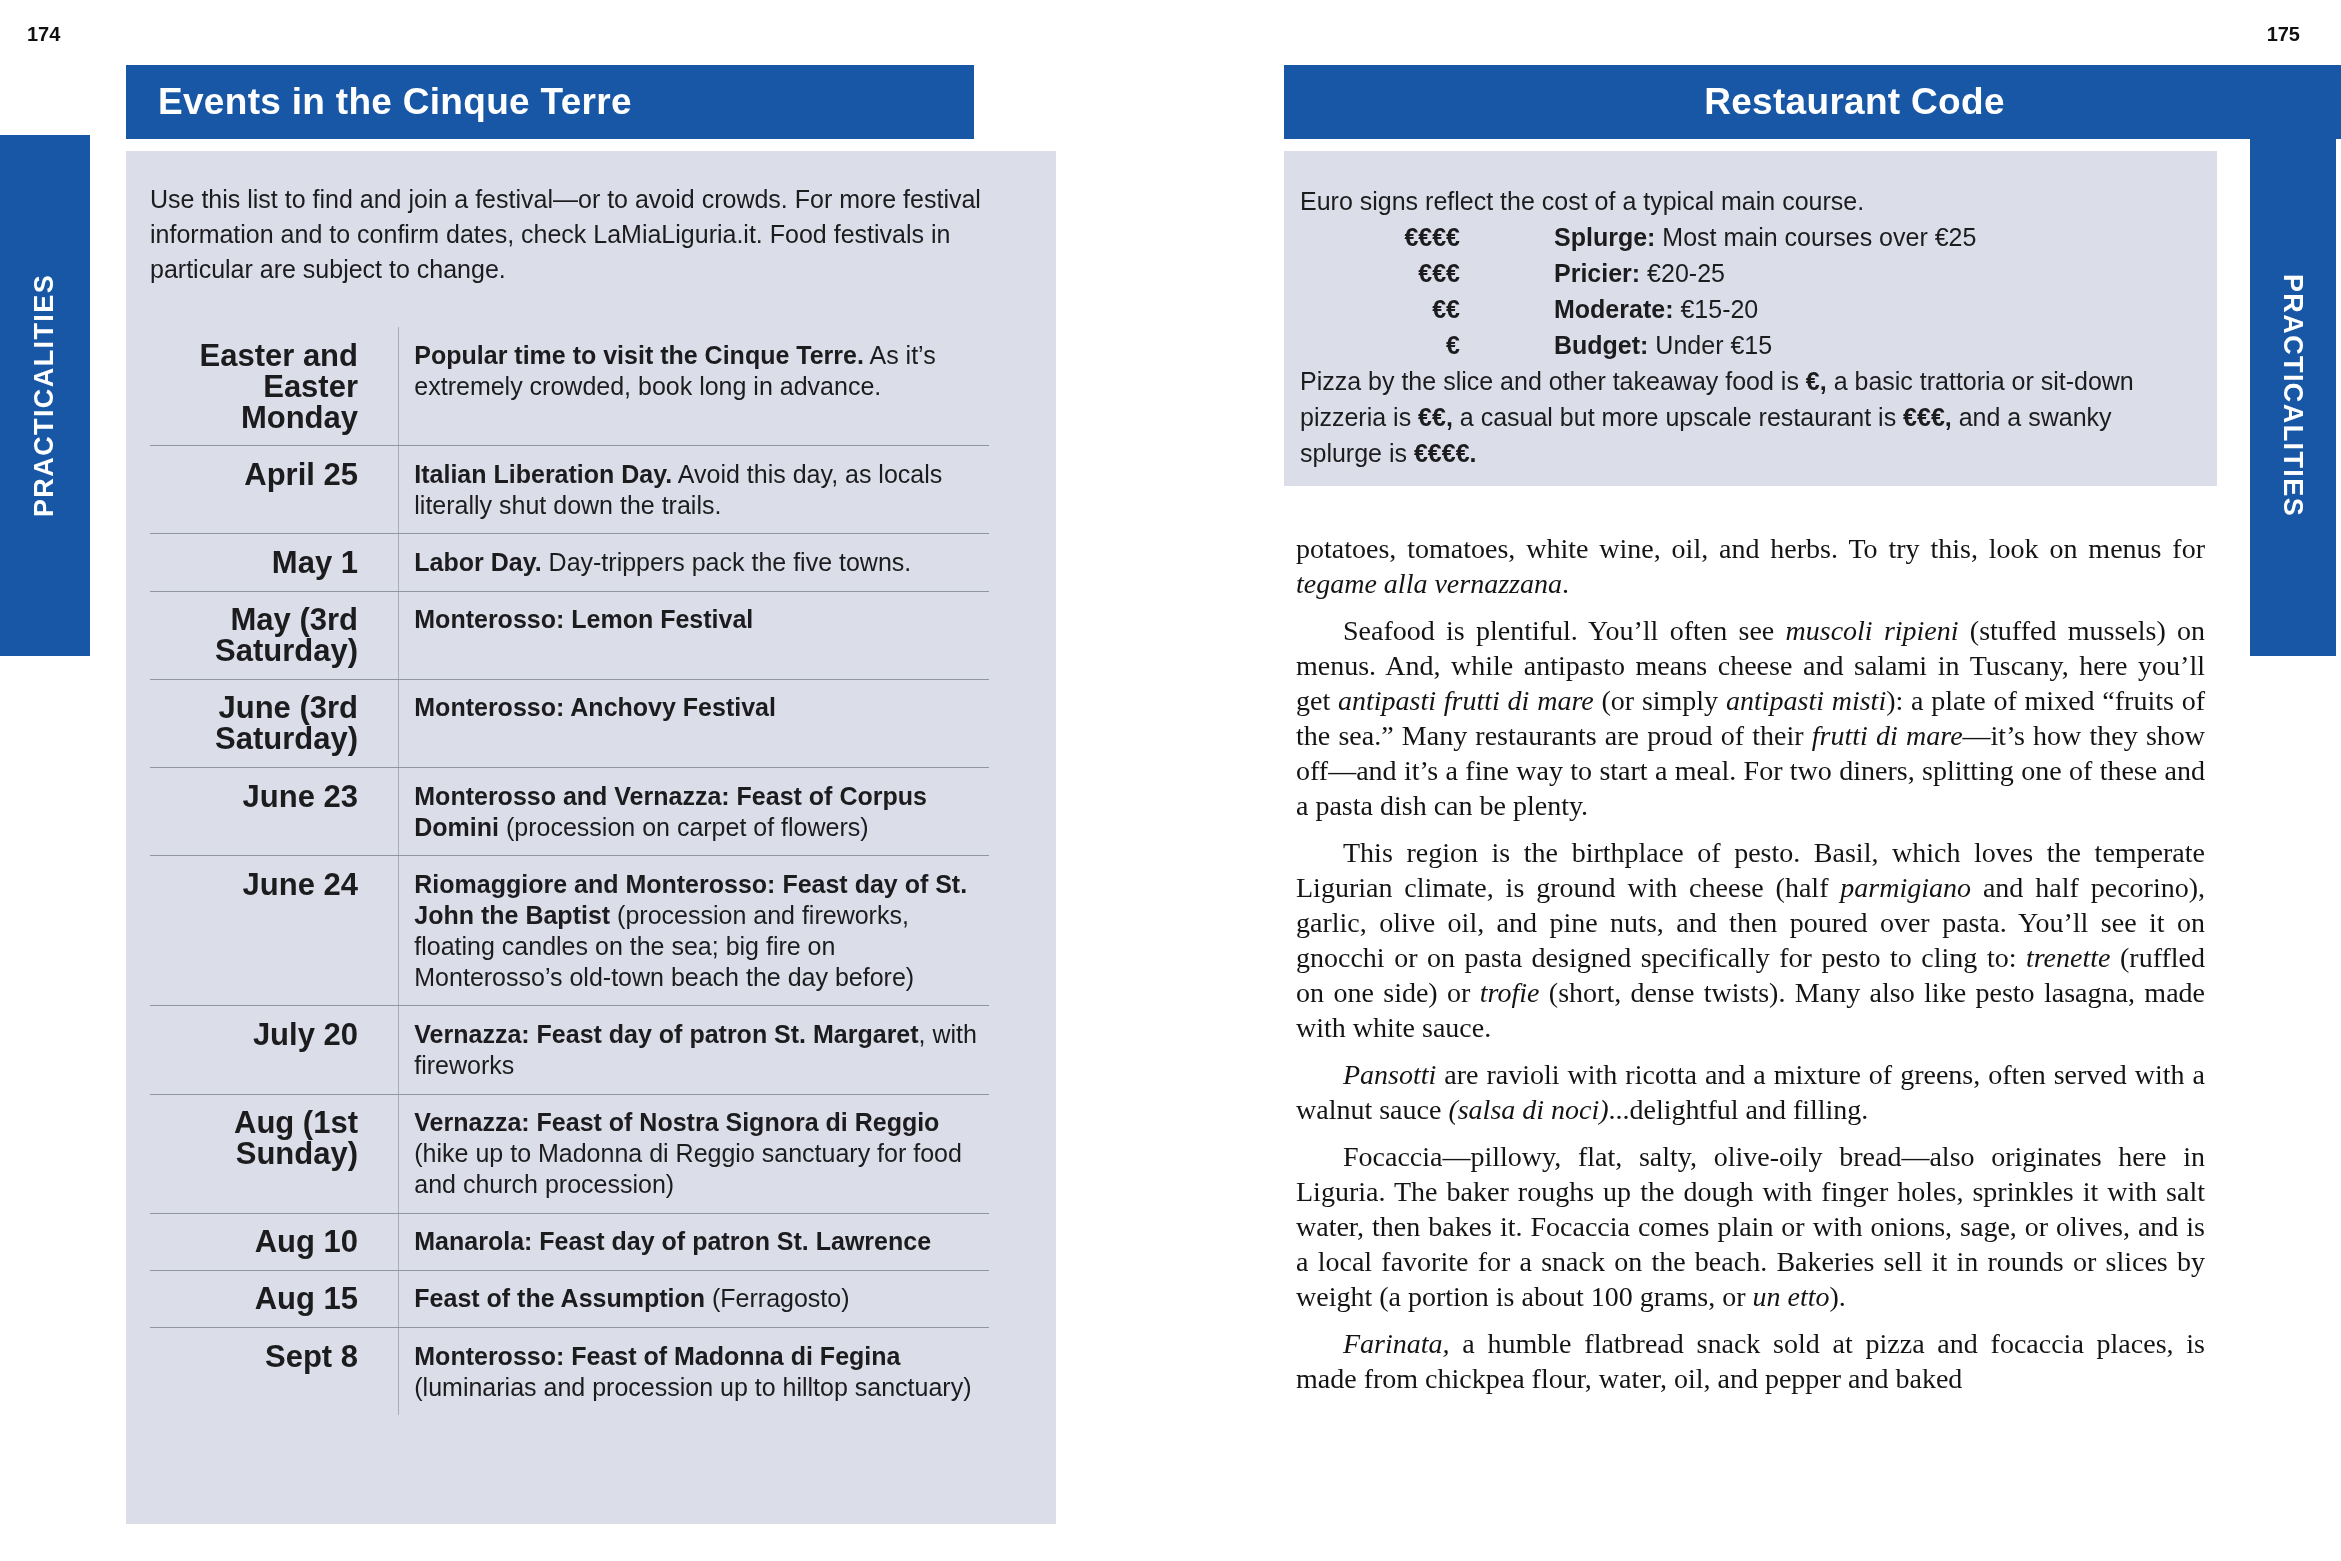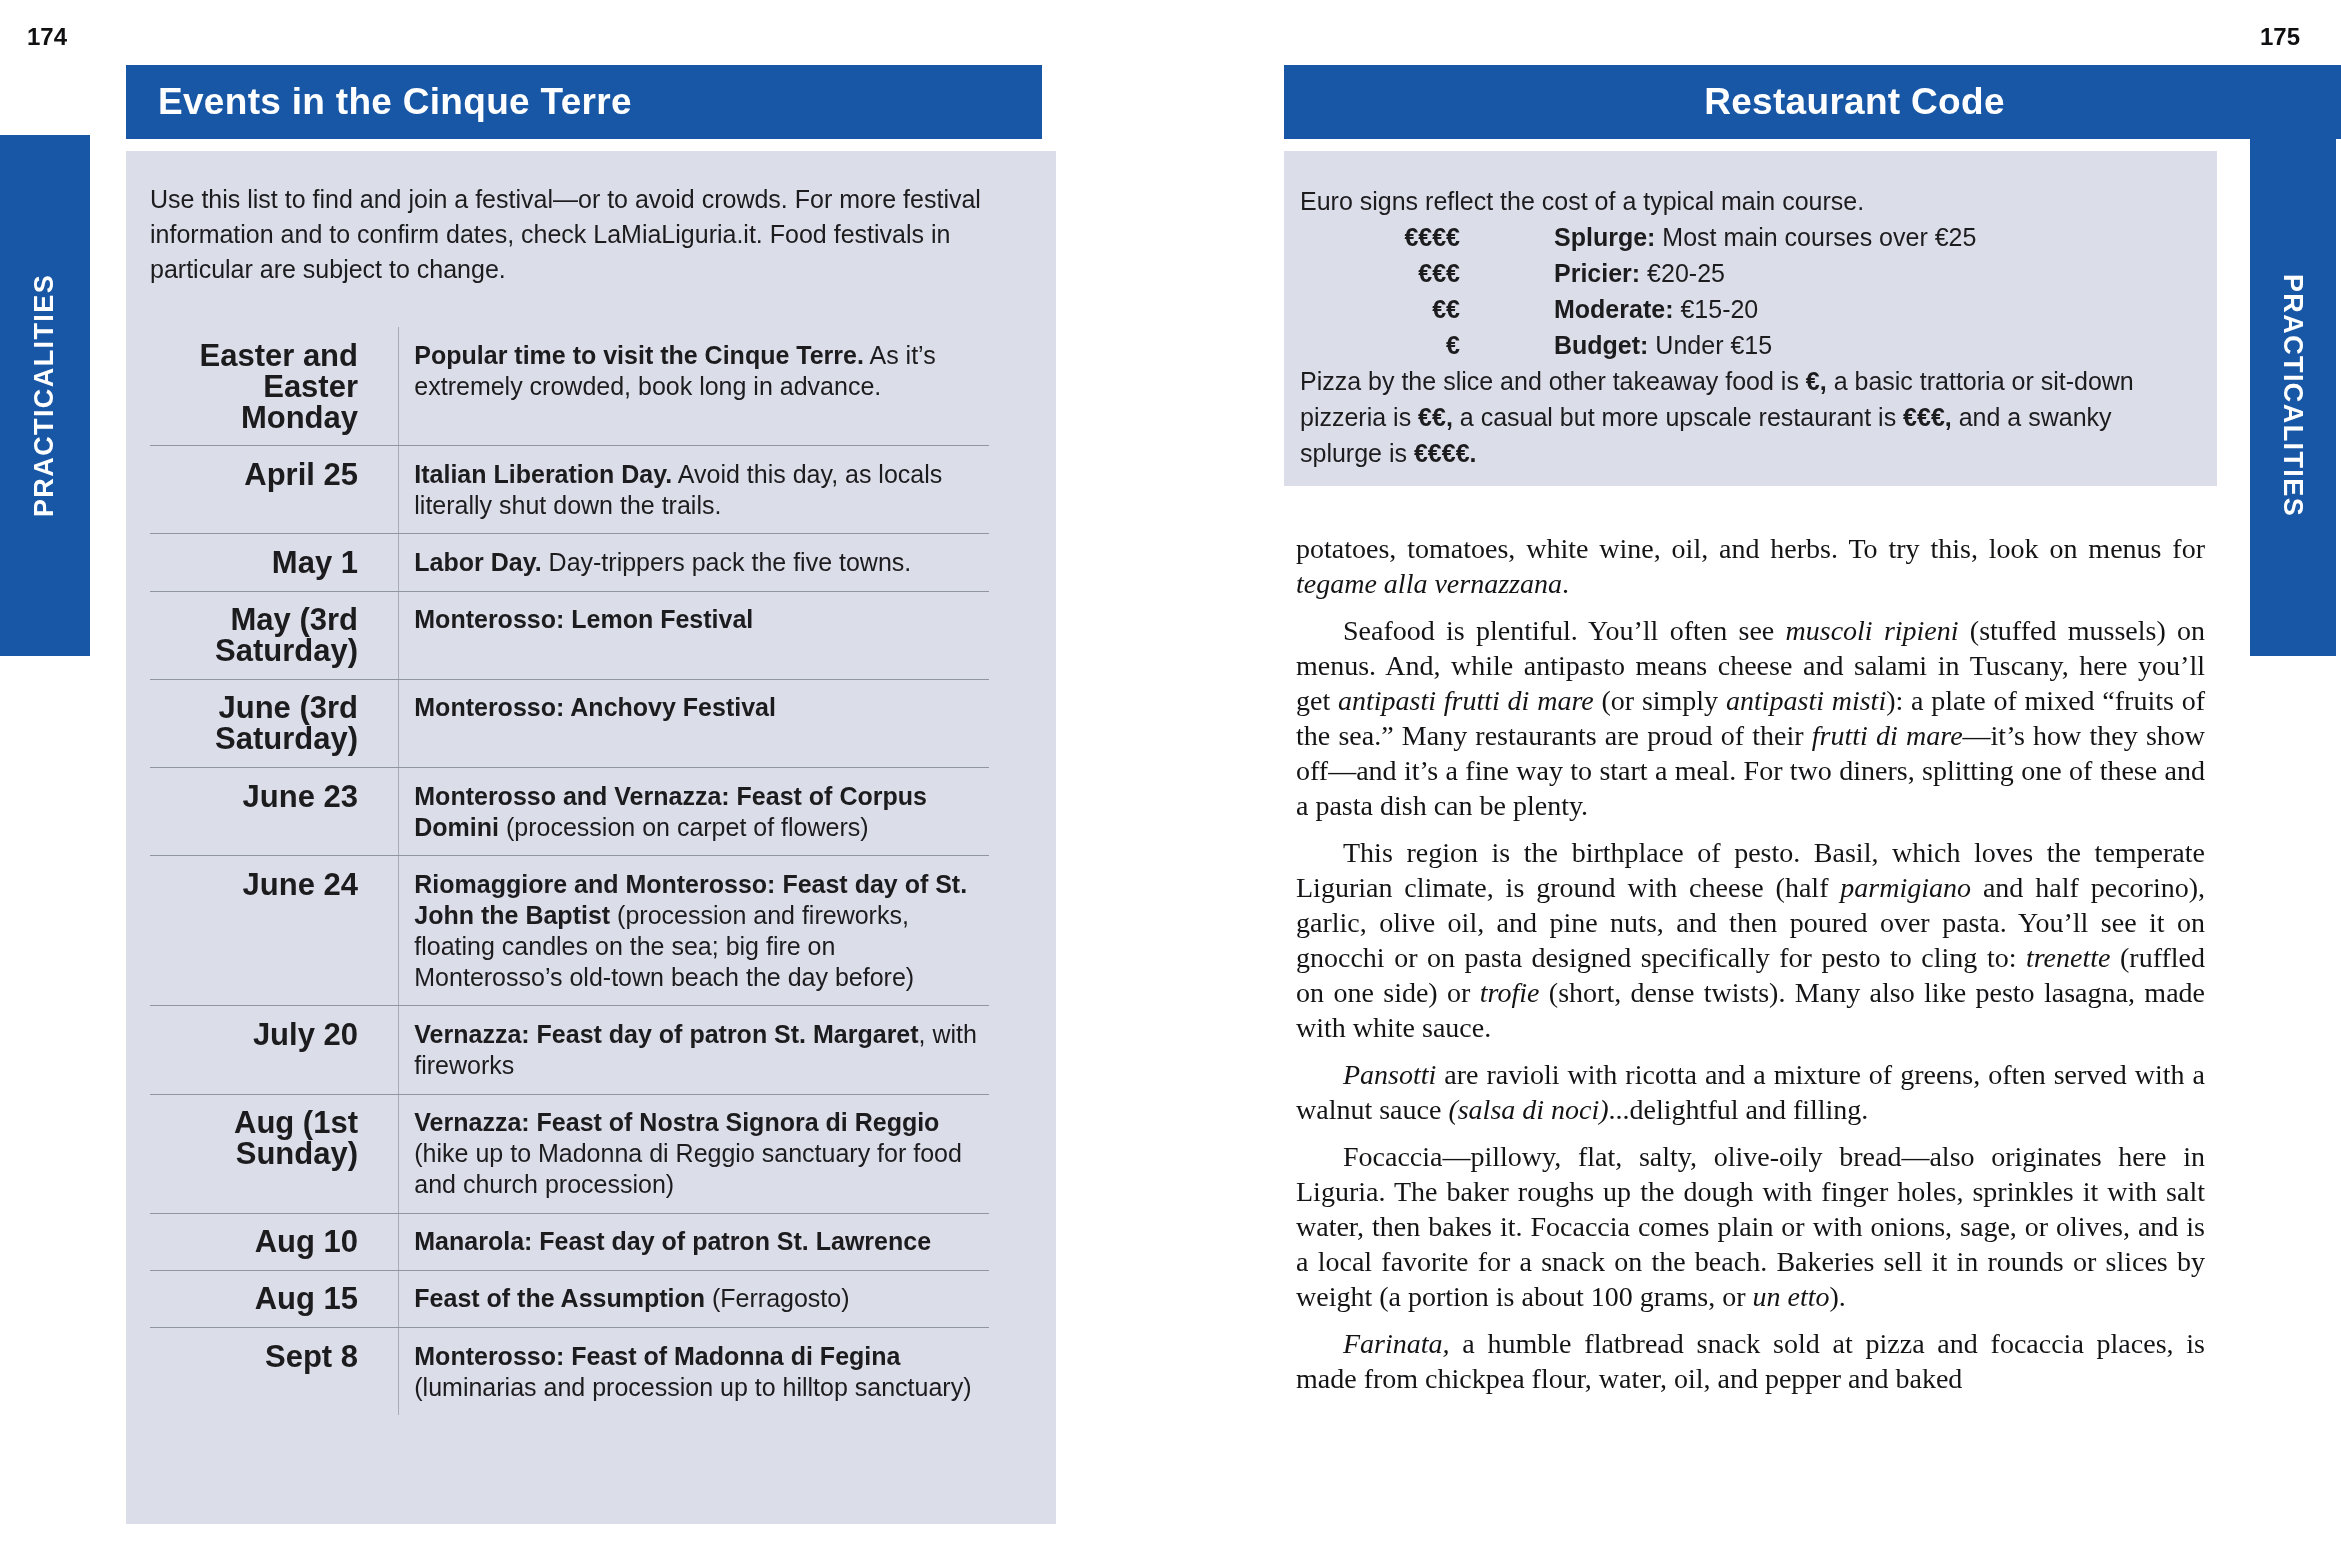--- a/index.html
+++ b/index.html
@@ -1,36 +1,36 @@
 <!DOCTYPE html>
 <html style="--blue: #1757a6; --lav: #dbdde9; --div: #8f95a1; --rule: #a8acba; --ink: #1c1c1e;font-size:14.4px"><head>
 <meta charset="utf-8">
 <style>
   html,body{margin:0;padding:0;background:#ffffff;}
   .canvas{
     position:relative;width:2342px;height:1561px;overflow:hidden;background:#fff;
     font-family:"Liberation Sans",sans-serif;color:var(--ink,#1c1c1e);
   }
   
-  .pagenum{position:absolute;top:23.4px;font-size:24px;font-weight:700;color:#101012;}
+  .pagenum{position:absolute;top:23.4px;font-size:20px;font-weight:700;color:#101012;}
   .pagenum.pn-left{left:27px;}
   .pagenum.pn-right{right:42px;}
   
   .tab{position:absolute;top:135px;height:521px;background:var(--blue,#1757a6);
        display:flex;align-items:center;justify-content:center;}
   .tab.tab-left{left:0;width:90px;}
   .tab.tab-right{left:2250px;width:86px;}
   .tab-text{color:#fff;font-weight:700;font-size:27px;letter-spacing:1.4px;white-space:nowrap;}
   .rot-ccw{transform:rotate(-90deg);}
   .rot-cw{transform:rotate(90deg);}
   
   .hbar{position:absolute;top:65px;height:74px;background:var(--blue,#1757a6);
         display:flex;align-items:center;}
   .hbar .hbar-title{color:#fff;font-size:37px;font-weight:700;padding-left:32px;letter-spacing:0.3px;}
-  .hbar.bar-left{left:126px;width:916px;}
+  .hbar.bar-left{left:126px;width:848px;}
   .hbar.bar-right{left:1284px;width:1109px;justify-content:center;}
   
   .box{position:absolute;background:var(--lav,#dbdde9);box-sizing:border-box;}
   .box.box-left{left:126px;top:151px;width:930px;height:1373px;padding:31px 41px 0 24px;}
   .box.box-right{left:1284px;top:151px;width:933px;height:335px;padding:32px 27px 0 16px;}
   .intro{margin:0;font-size:25px;line-height:35px;}
   
   .etable{margin-top:40px;width:839px;}
   .erow{display:grid;grid-template-columns:228px 1fr;border-top:1.8px solid var(--div,#8f95a1);}
   .erow:first-child{border-top:none;}

